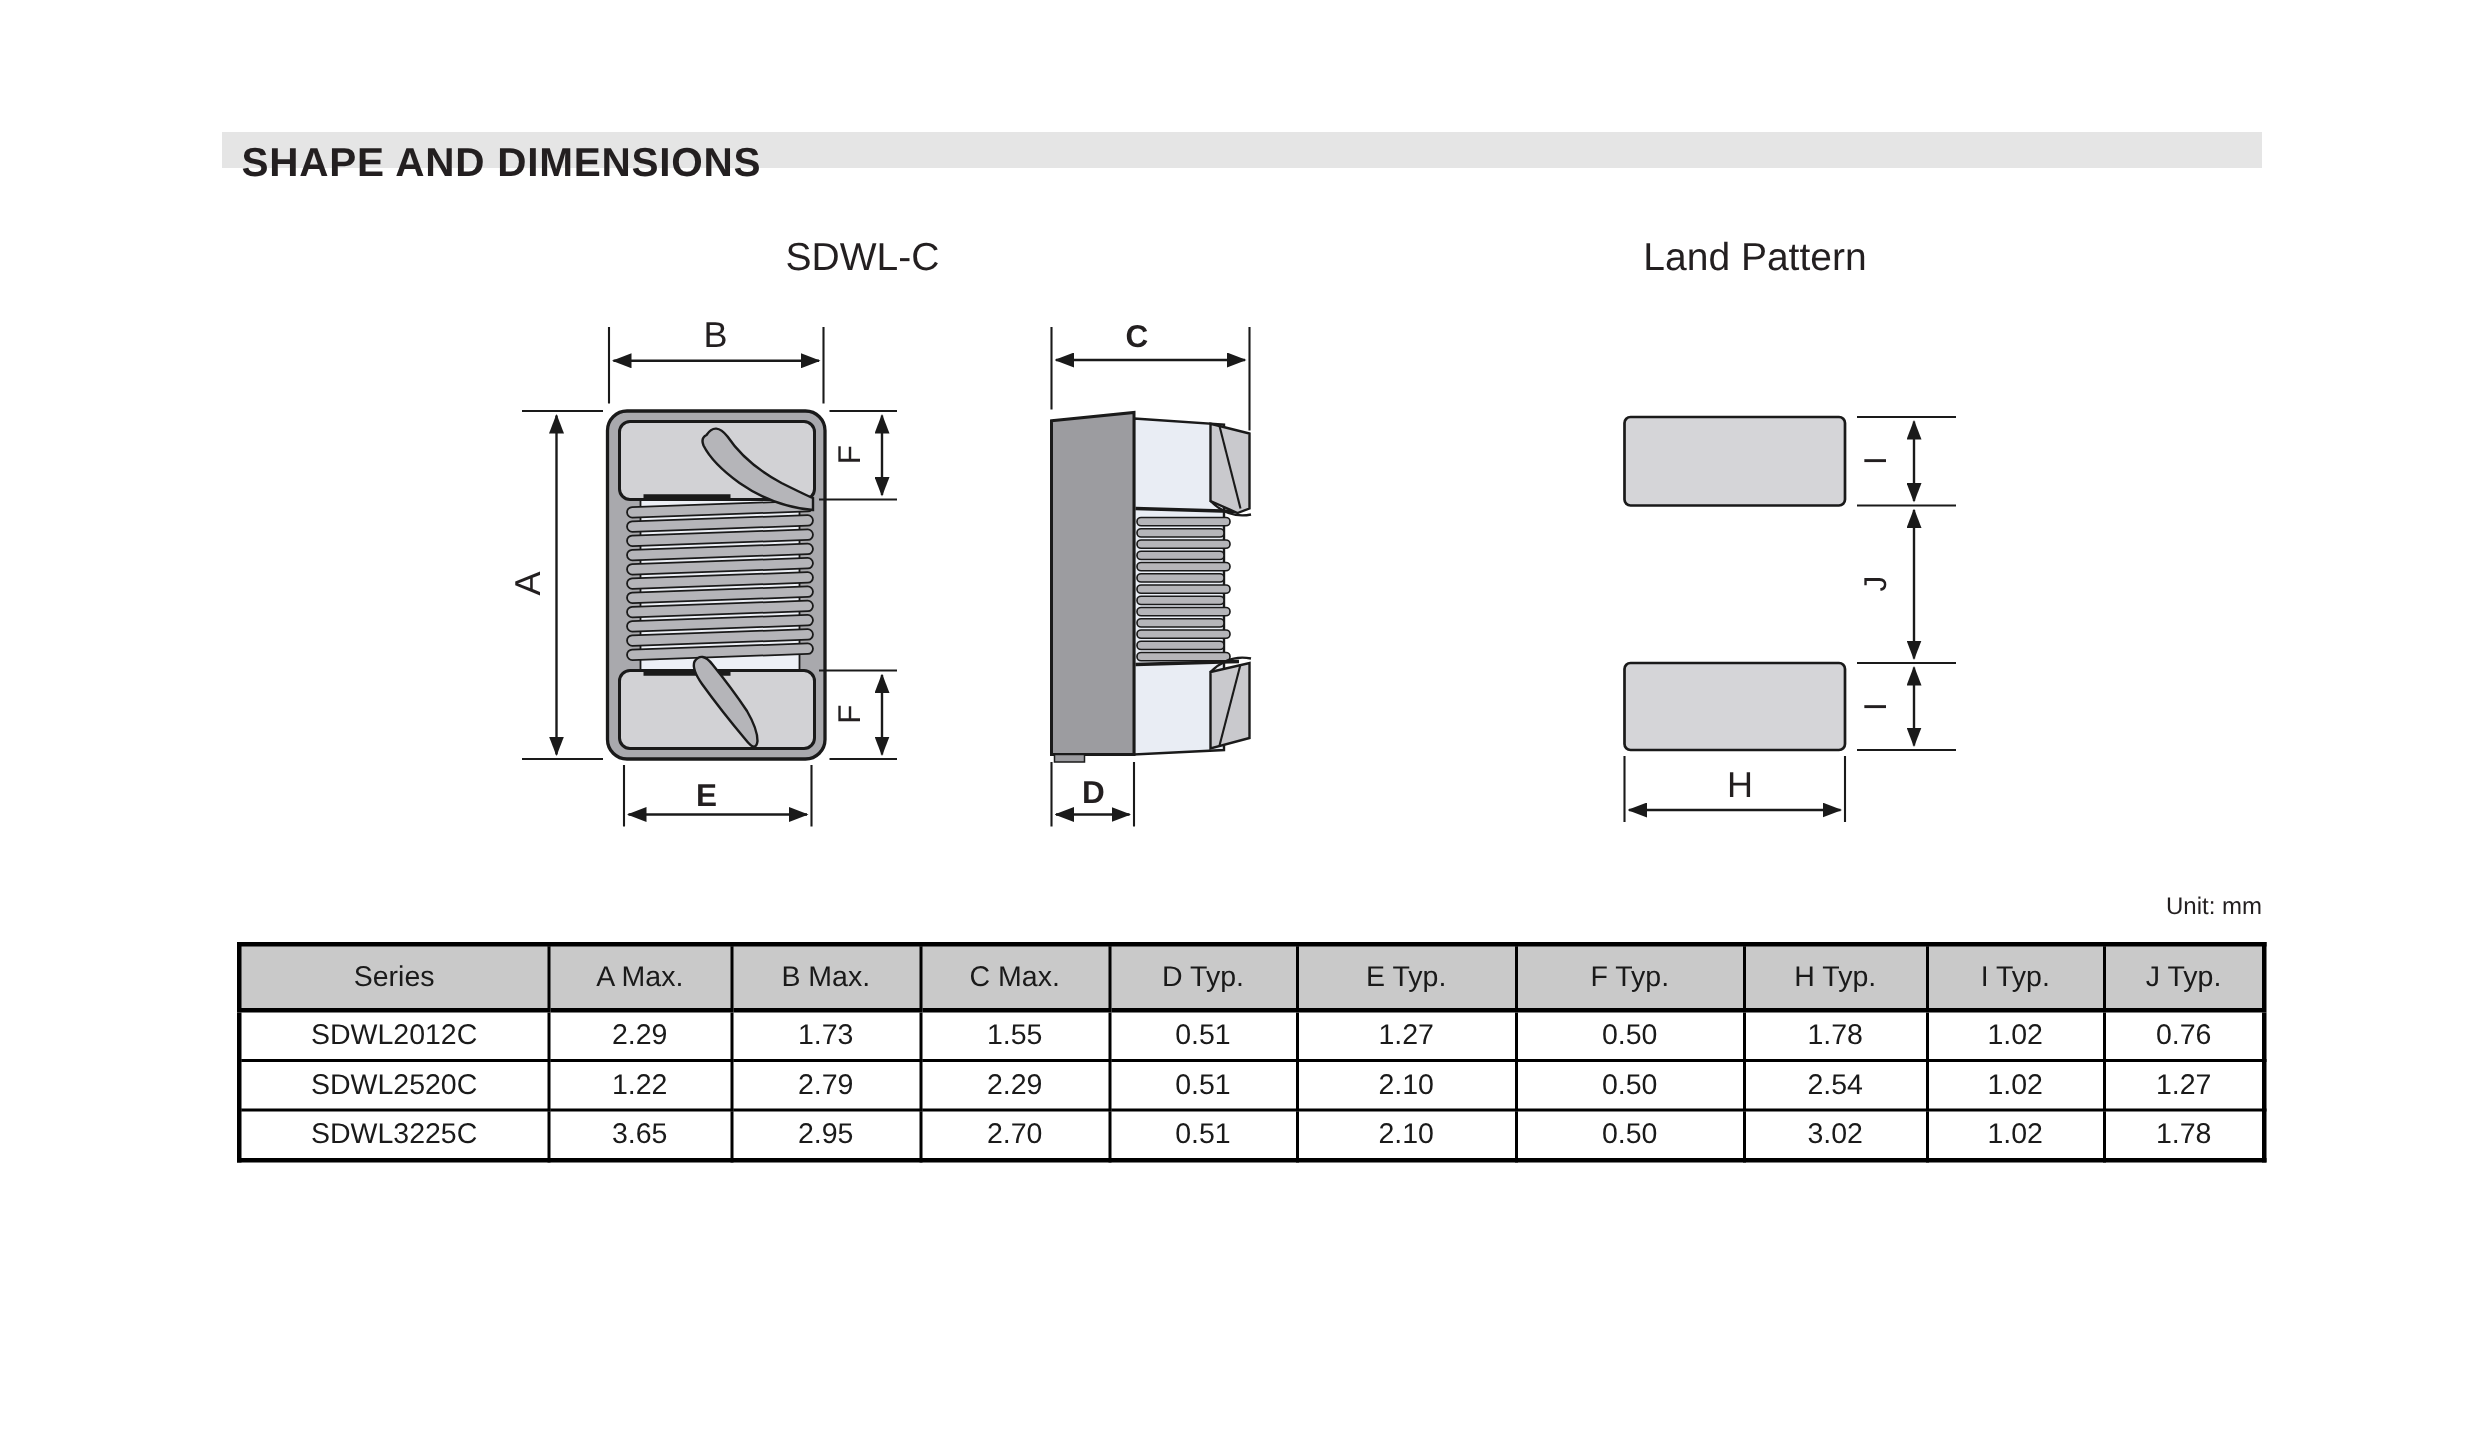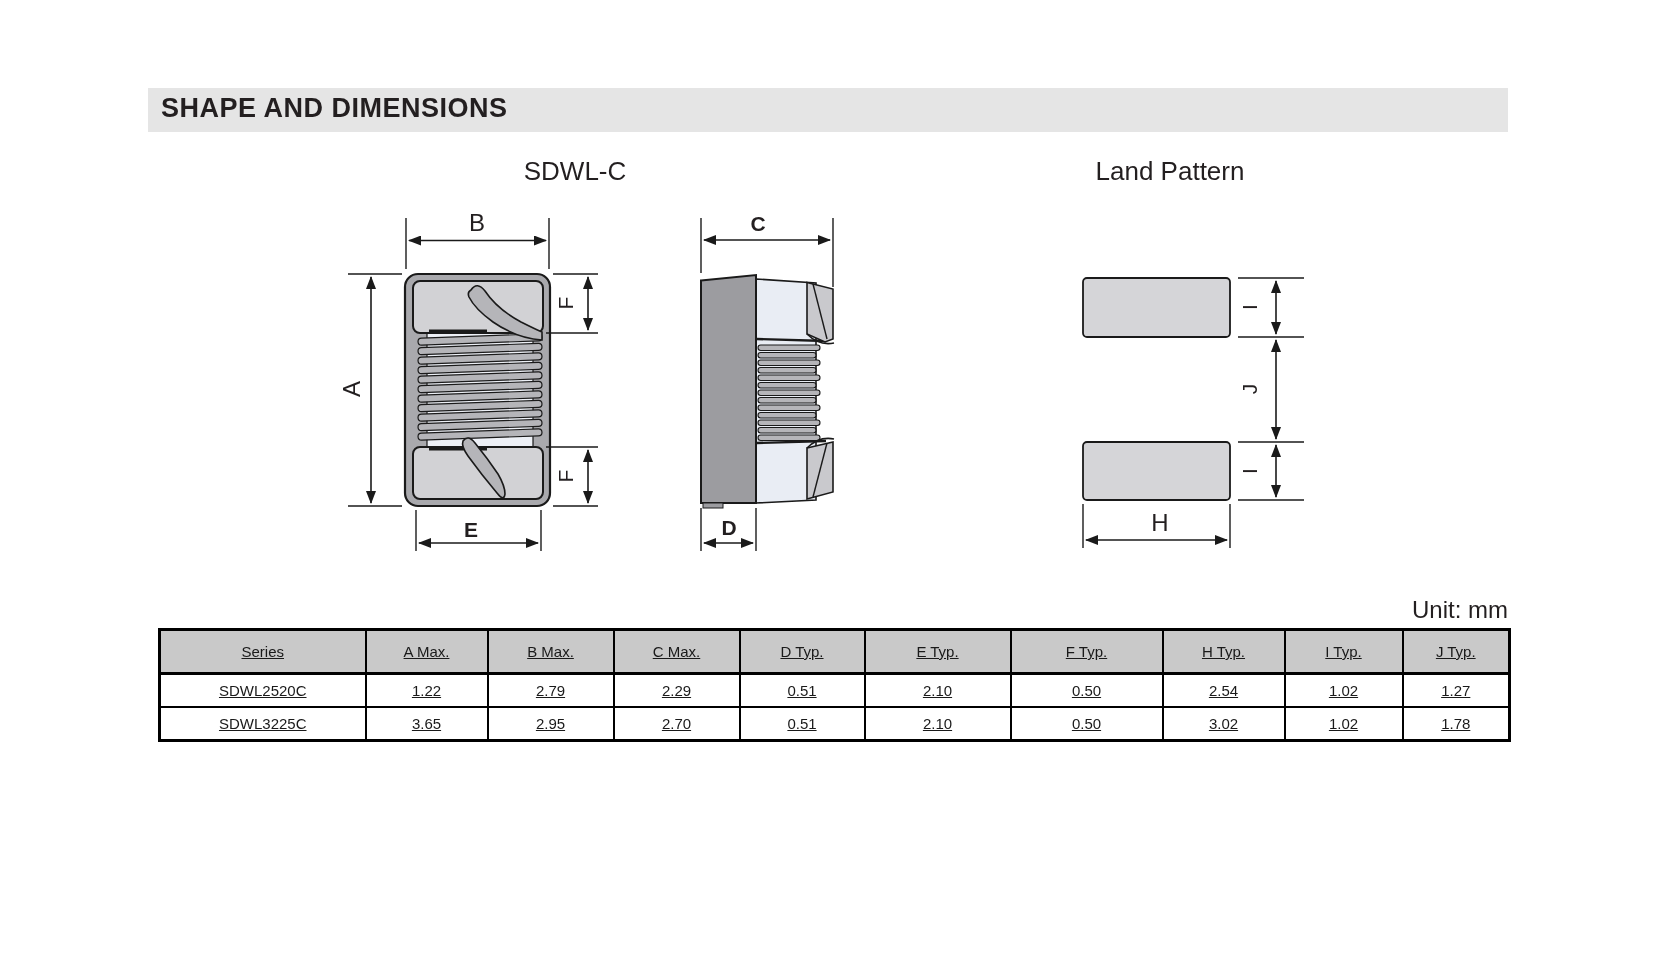--- a/index.html
+++ b/index.html
@@ -1,30 +1,30 @@
 <!DOCTYPE html>
 <html><head>
 <meta charset="utf-8">
 <style>
   html,body{margin:0;padding:0;background:#ffffff;}
   #page{position:relative;width:1654px;height:964px;background:#ffffff;overflow:hidden;
         font-family:"Liberation Sans",sans-serif;color:#1a1a1a;}
   
-  .banner{position:absolute;left:148px;top:88px;width:1360px;height:44px;background:#e5e5e5;}
+  .banner{position:absolute;left:148px;top:88px;width:1360px;height:24px;background:#e5e5e5;}
   .banner .txt{font-size:27px;font-weight:bold;line-height:40px;padding-left:13px;letter-spacing:.5px;color:#231f20;}
   
   .diagram-title{position:absolute;font-size:26px;color:#231f20;text-align:center;}
   #t-front{left:430px;top:156px;width:290px;}
   #t-land{left:1030px;top:156px;width:280px;}
   .svgbox{position:absolute;}
   
-  .unit{position:absolute;left:1348px;top:596px;width:160px;text-align:right;font-size:24px;color:#231f20;}
+  .unit{position:absolute;left:1348px;top:596px;width:160px;text-align:right;font-size:16px;color:#231f20;}
   
   table.dim{position:absolute;left:158px;top:628px;border-collapse:collapse;table-layout:fixed;
-            font-size:15px;color:#1a1a1a;background:#fff;text-decoration:underline;}
+            font-size:19px;color:#1a1a1a;background:#fff;}
   table.dim th,table.dim td{border:2px solid #000;text-align:center;padding:0;}
   table.dim th{background:#c9c9c9;height:41px;font-weight:normal;}
   table.dim td{height:31px;}
   table.dim{border:3px solid #000;}
   table.dim thead th{border-bottom:3px solid #000;}
   
   .oln{stroke:#1a1a1a;}
   .dim-line{stroke:#1a1a1a;stroke-width:1.6;fill:none;}
   .ext-line{stroke:#1a1a1a;stroke-width:1.4;fill:none;}
   .lbl{font-family:"Liberation Sans",sans-serif;font-size:24px;fill:#231f20;}
@@ -209,20 +209,32 @@
           <th>D Typ.</th>
           <th>E Typ.</th>
           <th>F Typ.</th>
           <th>H Typ.</th>
           <th>I Typ.</th>
           <th>J Typ.</th>
         </tr>
       </thead>
     <tbody>
         <tr>
+          <td>SDWL2012C</td>
+          <td>2.29</td>
+          <td>1.73</td>
+          <td>1.55</td>
+          <td>0.51</td>
+          <td>1.27</td>
+          <td>0.50</td>
+          <td>1.78</td>
+          <td>1.02</td>
+          <td>0.76</td>
+        </tr>
+        <tr>
           <td>SDWL2520C</td>
           <td>1.22</td>
           <td>2.79</td>
           <td>2.29</td>
           <td>0.51</td>
           <td>2.10</td>
           <td>0.50</td>
           <td>2.54</td>
           <td>1.02</td>
           <td>1.27</td>

